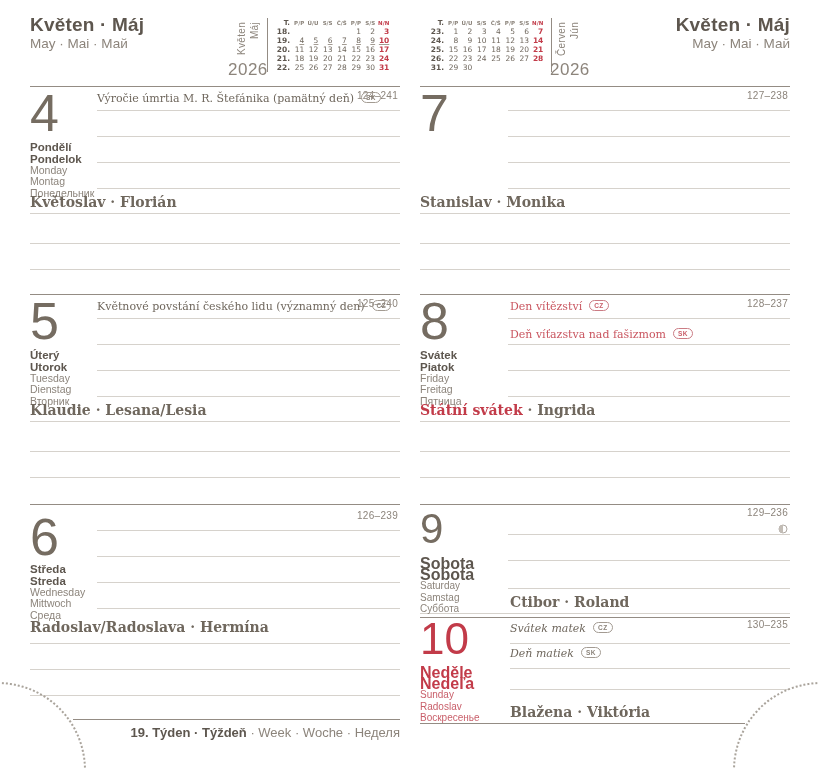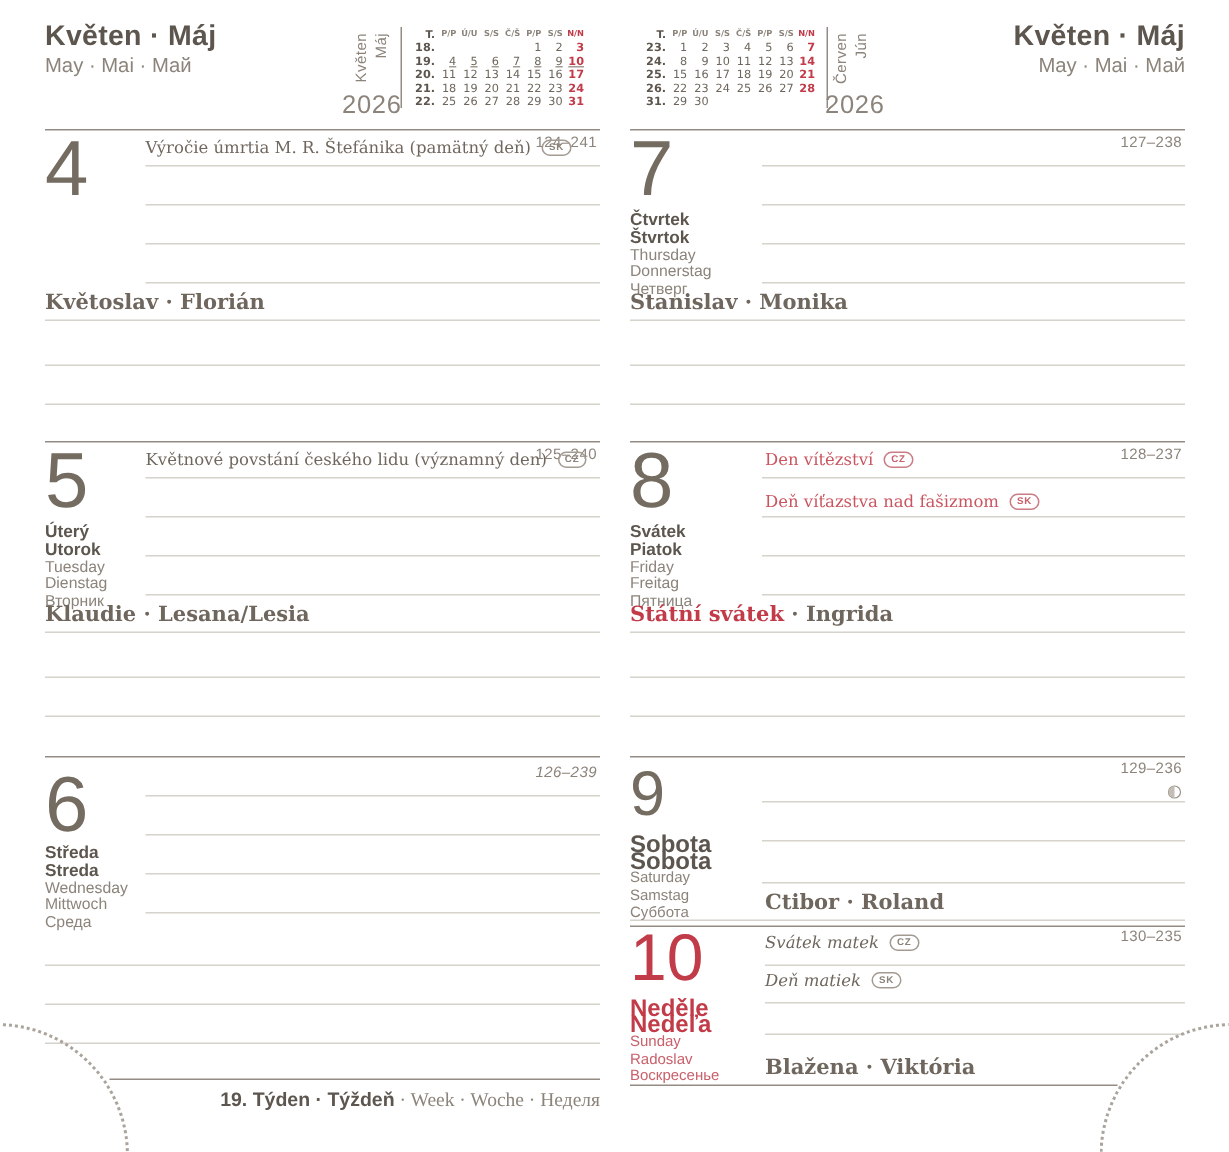--- a/index.html
+++ b/index.html
@@ -46,21 +46,21 @@
        letter-spacing:.5px;color:#8c847b;border:1px solid #a39b92;border-radius:7px;padding:1px 4px;margin-left:7px;vertical-align:2px;}
   .bdg.red{color:#c9606b;border-color:#cb7c84;}
   .names{position:absolute;font-family:"DejaVu Serif",serif;font-size:14px;color:#6f675d;white-space:nowrap;font-weight:bold;}
   .names .red{color:#c23b49;}
   .brule{position:absolute;left:0;border-top:1.5px solid #948c84;height:0;}
   .moon{position:absolute;right:2px;}
 
   
   .foot-rule{position:absolute;top:719px;left:43px;right:0;border-top:1.5px solid #948c84;}
   .foot{position:absolute;top:725px;right:0;font-size:13px;font-weight:700;color:#5d564e;white-space:nowrap;}
-  .foot .lt{font-weight:400;color:#8c847b;font-family:Liberation Serif, serif;}
+  .foot .lt{font-weight:400;color:#8c847b;}
 
   
   .perf{position:absolute;width:172px;height:172px;border:2px dotted #aaa49c;border-radius:50%;}
   #perfL{left:-90px;bottom:-90px;} #perfR{right:-90px;bottom:-90px;}
 </style>
 </head>
 <body>
 
 <div class="page" id="pageL">
   <div class="mtitle">Květen · Máj</div>
@@ -123,20 +123,27 @@
 
   <section class="blk" style="top:86px;height:208px;">
       <div class="ln" style="top: 23px; left: 67px;"></div>
       <div class="ln" style="top: 49px; left: 67px;"></div>
       <div class="ln" style="top: 75px; left: 67px;"></div>
       <div class="ln" style="top: 101px; left: 67px;"></div>
       <div class="ln" style="top: 126px; left: 0px;"></div>
       <div class="ln" style="top: 156px; left: 0px;"></div>
       <div class="ln" style="top: 182px; left: 0px;"></div>
       <div class="num" style="top: 2px; font-size: 52px;">4</div>
+      <div class="lbls" style="top: 54px;">
+        <div class="lbl-b">Pondělí</div>
+        <div class="lbl-b">Pondelok</div>
+        <div class="lbl-l">Monday</div>
+        <div class="lbl-l">Montag</div>
+        <div class="lbl-l">Понедельник</div>
+      </div>
       <div class="rng" style="top: 3px;">124–241</div>
       <div class="note" style="top: 5px; left: 67px;"><span>Výročie úmrtia M. R. Štefánika (pamätný deň)</span><span class="bdg">SK</span></div>
       <div class="names" style="top: 107px; left: 0px;"><span>Květoslav · Florián</span></div>
     </section>
   <section class="blk" style="top:294px;height:210px;">
       <div class="ln" style="top: 23px; left: 67px;"></div>
       <div class="ln" style="top: 49px; left: 67px;"></div>
       <div class="ln" style="top: 75px; left: 67px;"></div>
       <div class="ln" style="top: 101px; left: 67px;"></div>
       <div class="ln" style="top: 126px; left: 0px;"></div>
@@ -163,21 +170,22 @@
       <div class="ln" style="top: 164px; left: 0px;"></div>
       <div class="ln" style="top: 190px; left: 0px;"></div>
       <div class="num" style="top: 8px; font-size: 52px;">6</div>
       <div class="lbls" style="top: 58px;">
         <div class="lbl-b">Středa</div>
         <div class="lbl-b">Streda</div>
         <div class="lbl-l">Wednesday</div>
         <div class="lbl-l">Mittwoch</div>
         <div class="lbl-l">Среда</div>
       </div>
-      <div class="rng" style="top: 5px; font-style: italic;">126–239</div>
+      <div class="rng" style="top: 5px;">126–239</div>
+      <div class="names" style="top: 114px; left: 0px;"><span>Radoslav/Radoslava · Hermína</span></div>
     </section>
 
   <div class="foot-rule"></div>
   <div class="foot"><span>19. Týden · Týždeň</span><span class="lt"> · Week · Woche · Неделя</span></div>
 </div>
 
 <div class="page" id="pageR">
   <div class="mtitle">Květen · Máj</div>
   <div class="msub">May · Mai · Май</div>
 
@@ -238,27 +246,20 @@
 
   <section class="blk" style="top:86px;height:208px;">
       <div class="ln" style="top: 23px; left: 88px;"></div>
       <div class="ln" style="top: 49px; left: 88px;"></div>
       <div class="ln" style="top: 75px; left: 88px;"></div>
       <div class="ln" style="top: 101px; left: 88px;"></div>
       <div class="ln" style="top: 126px; left: 0px;"></div>
       <div class="ln" style="top: 156px; left: 0px;"></div>
       <div class="ln" style="top: 182px; left: 0px;"></div>
       <div class="num" style="top: 2px; font-size: 52px;">7</div>
-      <div class="lbls" style="top: 54px;">
-        <div class="lbl-b">Čtvrtek</div>
-        <div class="lbl-b">Štvrtok</div>
-        <div class="lbl-l">Thursday</div>
-        <div class="lbl-l">Donnerstag</div>
-        <div class="lbl-l">Четверг</div>
-      </div>
       <div class="rng" style="top: 3px;">127–238</div>
       <div class="names" style="top: 107px; left: 0px;"><span>Stanislav · Monika</span></div>
     </section>
   <section class="blk" style="top:294px;height:210px;">
       <div class="ln" style="top: 23px; left: 88px;"></div>
       <div class="ln" style="top: 49px; left: 88px;"></div>
       <div class="ln" style="top: 75px; left: 88px;"></div>
       <div class="ln" style="top: 101px; left: 88px;"></div>
       <div class="ln" style="top: 126px; left: 0px;"></div>
       <div class="ln" style="top: 156px; left: 0px;"></div>

